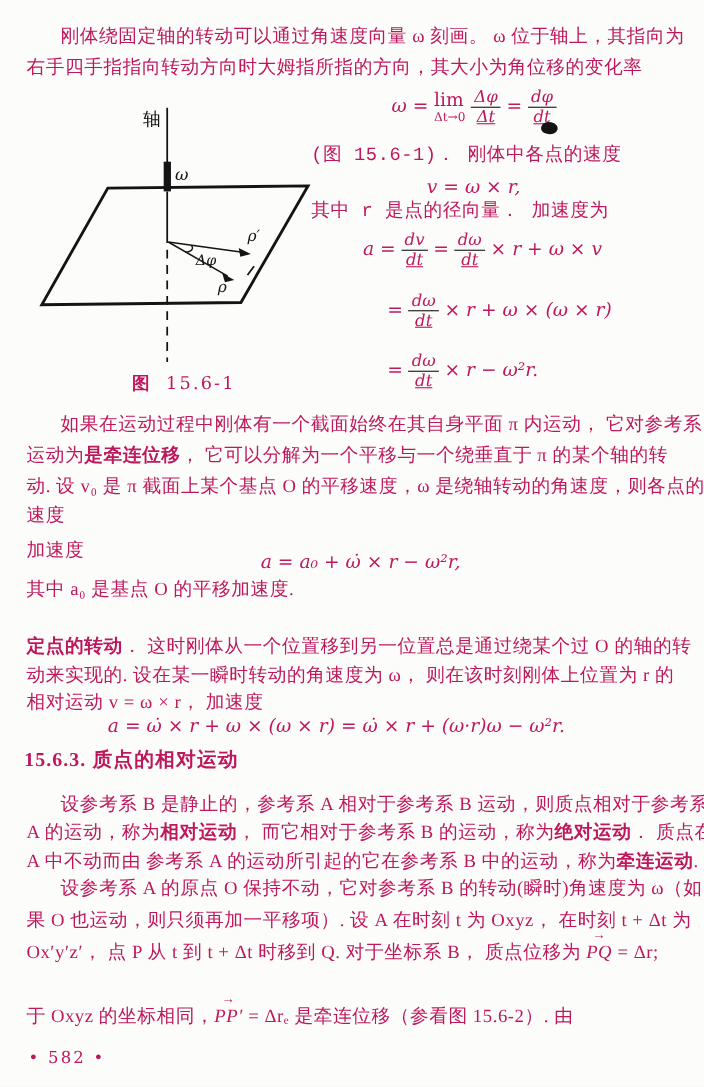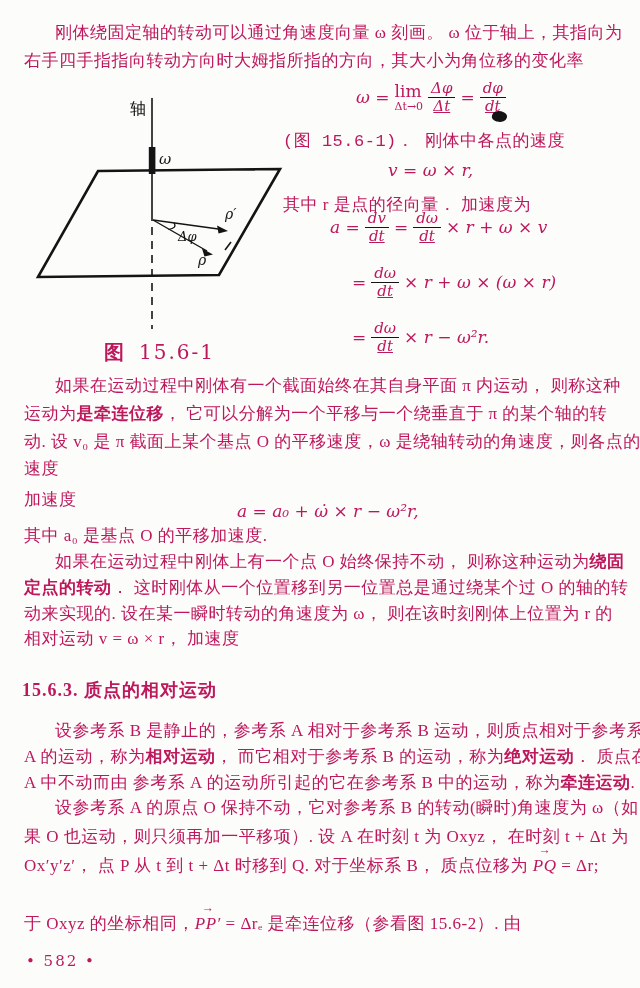--- a/index.html
+++ b/index.html
@@ -12,21 +12,21 @@
   .frac{display:inline-flex;flex-direction:column;align-items:center;line-height:1.1;font-size:15px;}
   .frac .num{border-bottom:1.4px solid #141414;padding:0 3px;}
   .frac .den{padding:0 3px;text-decoration:underline;}
   .lim{display:inline-flex;flex-direction:column;align-items:flex-start;line-height:1;font-style:normal;}
   .lim .bot{font-size:11px;margin-top:1px;}
   .vec{position:relative;display:inline-block;font-style:italic;}
   .vec::before{content:"\2192";position:absolute;left:50%;top:-0.95em;transform:translateX(-50%);
                font-size:0.72em;font-style:normal;}
   .heading{position:absolute;font-size:18px;font-weight:bold;letter-spacing:1px;}
   .blob{position:absolute;width:15px;height:11px;background:#141414;border-radius:55% 45% 60% 40%;transform:rotate(14deg);}
-  .caption{position:absolute;font-size:20px;letter-spacing:1px;}
+  .caption{position:absolute;font-size:16px;letter-spacing:1px;margin-left:16px;}
   .caption .num{font-family:"DejaVu Serif",serif;margin-left:14px;letter-spacing:2px;}
   svg text{font-family:"DejaVu Serif",serif;fill:#141414;}
   .pageno{position:absolute;font-size:15px;font-family:"DejaVu Serif",serif;letter-spacing:2px;}
 </style>
 </head>
 <body>
 
 <div id="page">
 
   <div class="line" style="left:55px;top:22px;">刚体绕固定轴的转动可以通过角速度向量 ω 刻画。 ω 位于轴上，其指向为</div>
@@ -69,21 +69,21 @@
     <text x="176" y="177" font-size="14" font-style="italic">ρ</text>
   </svg>
   <div class="caption" style="left:104px;top:339px;">
     <span class="bd">图</span><span class="num">15.6-1</span>
   </div>
 
   <div class="line" style="left:283px;top:131px;font-family:Liberation Mono, monospace;">(图 15.6-1)．  刚体中各点的速度</div>
   <div class="formula" style="left:388px;top:160px;align-items:center;">
     <span>v = ω × r,</span>
   </div>
-  <div class="line" style="left:283px;top:194px;">其中 r 是点的径向量．  加速度为</div>
+  <div class="line" style="left:283px;top:182px;font-family:Liberation Mono, monospace;">其中 r 是点的径向量．  加速度为</div>
 
   <div class="formula" style="left:330px;top:210px;">
     <span>a =</span>
     <span class="frac">
       <span class="num">dv</span>
       <span class="den">dt</span>
     </span>
     <span>=</span>
     <span class="frac">
       <span class="num">dω</span>
@@ -103,35 +103,37 @@
 
   <div class="formula" style="left:352px;top:320px;">
     <span>=</span>
     <span class="frac">
       <span class="num">dω</span>
       <span class="den">dt</span>
     </span>
     <span>× r − ω²r.</span>
   </div>
 
-  <div class="line" style="left:55px;top:375px;">如果在运动过程中刚体有一个截面始终在其自身平面 π 内运动， 则称这种</div>
+  <div class="line" style="left:55px;top:375px;">如果在运动过程中刚体有一个截面始终在其自身平面 π 内运动， 它对参考系</div>
   <div class="line" style="left:24px;top:403px;"><span>运动为</span><span class="bd">是牵连位移</span><span>， 它可以分解为一个平移与一个绕垂直于 π 的某个轴的转</span></div>
   <div class="line" style="left:24px;top:431px;">动. 设 v₀ 是 π 截面上某个基点 O 的平移速度，ω 是绕轴转动的角速度，则各点的</div>
   <div class="line" style="left:24px;top:458px;">速度</div>
 
   <div class="line" style="left:24px;top:489px;">加速度</div>
   <div class="formula" style="left:237px;top:501px;">
     <span>a = a₀ + ω̇ × r − ω²r,</span>
   </div>
   <div class="line" style="left:24px;top:525px;">其中 a₀ 是基点 O 的平移加速度.</div>
 
-  <div class="line" style="left:55px;top:551px;"><span>如果在运动过程中刚体上有一个点 O 始终保持不动， 则称这种运动为</span><span class="bd">绕固</span></div>
   <div class="line" style="left:24px;top:577px;"><span class="bd">定点的转动</span><span>． 这时刚体从一个位置移到另一位置总是通过绕某个过 O 的轴的转</span></div>
   <div class="line" style="left:24px;top:603px;">动来实现的. 设在某一瞬时转动的角速度为 ω， 则在该时刻刚体上位置为 r 的</div>
   <div class="line" style="left:24px;top:628px;">相对运动 v = ω × r， 加速度</div>
+  <div class="formula" style="left:98px;top:650px;">
+    <span>a = ω̇ × r + ω × (ω × r) = ω̇ × r + (ω·r)ω − ω²r.</span>
+  </div>
 
   <div class="heading" style="left:22px;top:678px;">15.6.3. 质点的相对运动</div>
 
   <div class="line" style="left:55px;top:720px;">设参考系 B 是静止的，参考系 A 相对于参考系 B 运动，则质点相对于参考系</div>
   <div class="line" style="left:24px;top:746px;"><span>A 的运动，称为</span><span class="bd">相对运动</span><span>， 而它相对于参考系 B 的运动，称为</span><span class="bd">绝对运动</span><span>．  质点在</span></div>
   <div class="line" style="left:24px;top:772px;"><span>A 中不动而由 参考系 A 的运动所引起的它在参考系 B 中的运动，称为</span><span class="bd">牵连运动</span><span>.</span></div>
 
   <div class="line" style="left:55px;top:797px;">设参考系 A 的原点 O 保持不动，它对参考系 B 的转动(瞬时)角速度为 ω（如</div>
   <div class="line" style="left:24px;top:826px;">果 O 也运动，则只须再加一平移项）. 设 A 在时刻 t 为 Oxyz， 在时刻 t + Δt 为</div>
   <div class="line" style="left:24px;top:855px;"><span>Ox′y′z′， 点 P 从 t 到 t + Δt 时移到 Q.  对于坐标系 B， 质点位移为 </span><span class="vec">PQ</span><span> = Δr;</span></div>

